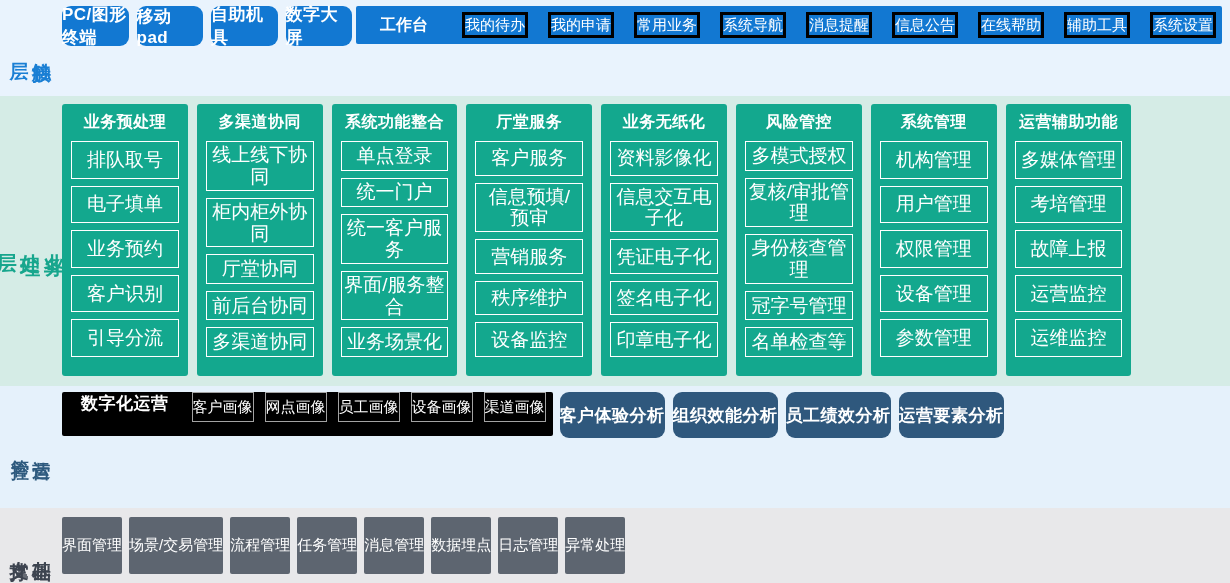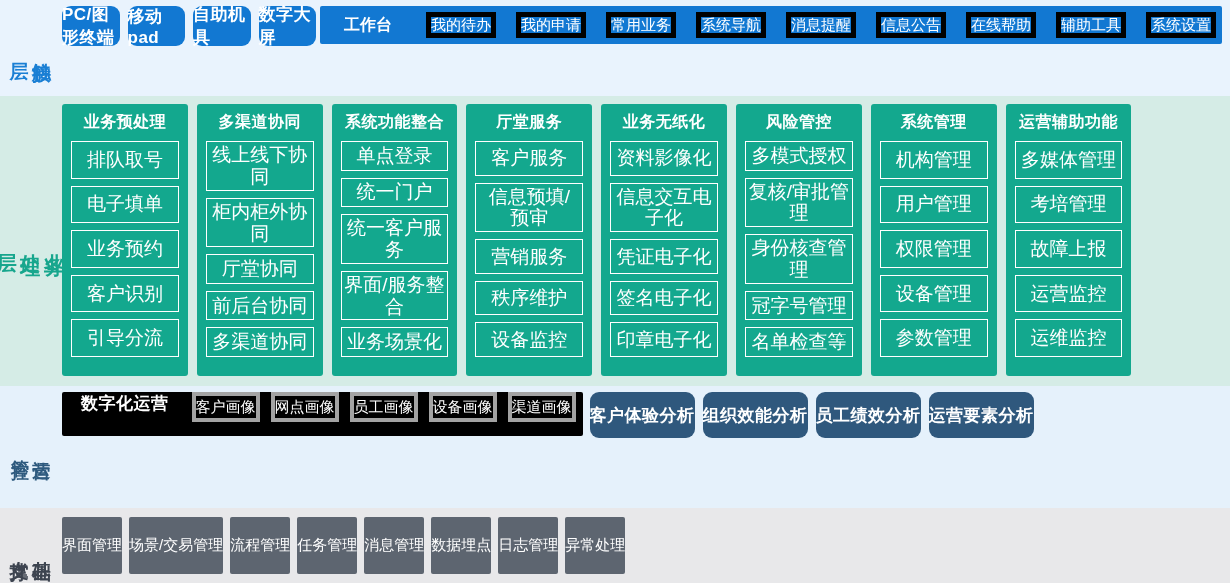--- a/index.html
+++ b/index.html
@@ -39,21 +39,21 @@
   }
   .workbench-bar{
     height:38px;background:#1278d2;border-radius:2px;
     display:flex;align-items:center;padding:0 6px;gap:20px;
   }
   .workbench-title{
     color:#fff;font-size:16px;font-weight:bold;
     padding:0 14px 0 18px;white-space:nowrap;
   }
   .wb-chip{
-    flex:1 1 0;height:26px;border:5px solid #000000;
+    flex:1 1 0;height:26px;border:3px solid #000000;
     color:#fff;font-size:15px;
     display:flex;align-items:center;justify-content:center;
     white-space:nowrap;box-sizing:border-box;
   }
 
   
   .band-biz{height:290px;background:#d5ece6;}
   .band-biz .band-label{color:#17a68d;font-size:20px;letter-spacing:3px;}
   .band-biz .band-body{padding:8px 8px 10px 2px;}
   .biz-cols{display:flex;gap:9px;height:100%;}
@@ -81,21 +81,21 @@
   .band-ops .band-body{padding:6px 8px 7px 2px;gap:7px;}
   .ops-row1{
     height:44px;background:#000000;border-radius:2px;
     display:flex;align-items:flex-start;padding:0 7px;gap:11px;
   }
   .ops-row1-title{
     color:#fff;font-size:17px;font-weight:bold;
     padding:0 12px 0 12px;white-space:nowrap;letter-spacing:.5px;
   }
   .ops-chip{
-    flex:1 1 0;height:30px;border:4px solid #a3a3a3;color:#fff;
+    flex:1 1 0;height:30px;border:1px solid #a3a3a3;color:#fff;
     font-size:15px;display:flex;align-items:center;justify-content:center;
     box-sizing:border-box;white-space:nowrap;
   }
   .ops-row2{display:flex;gap:8px;height:46px;font-family:Liberation Mono, monospace;}
   .ops-big{
     flex:1 1 0;background:#2f587d;color:#fff;border-radius:9px;
     display:flex;align-items:center;justify-content:center;
     font-size:17px;font-weight:bold;letter-spacing:.5px;
   }
 

